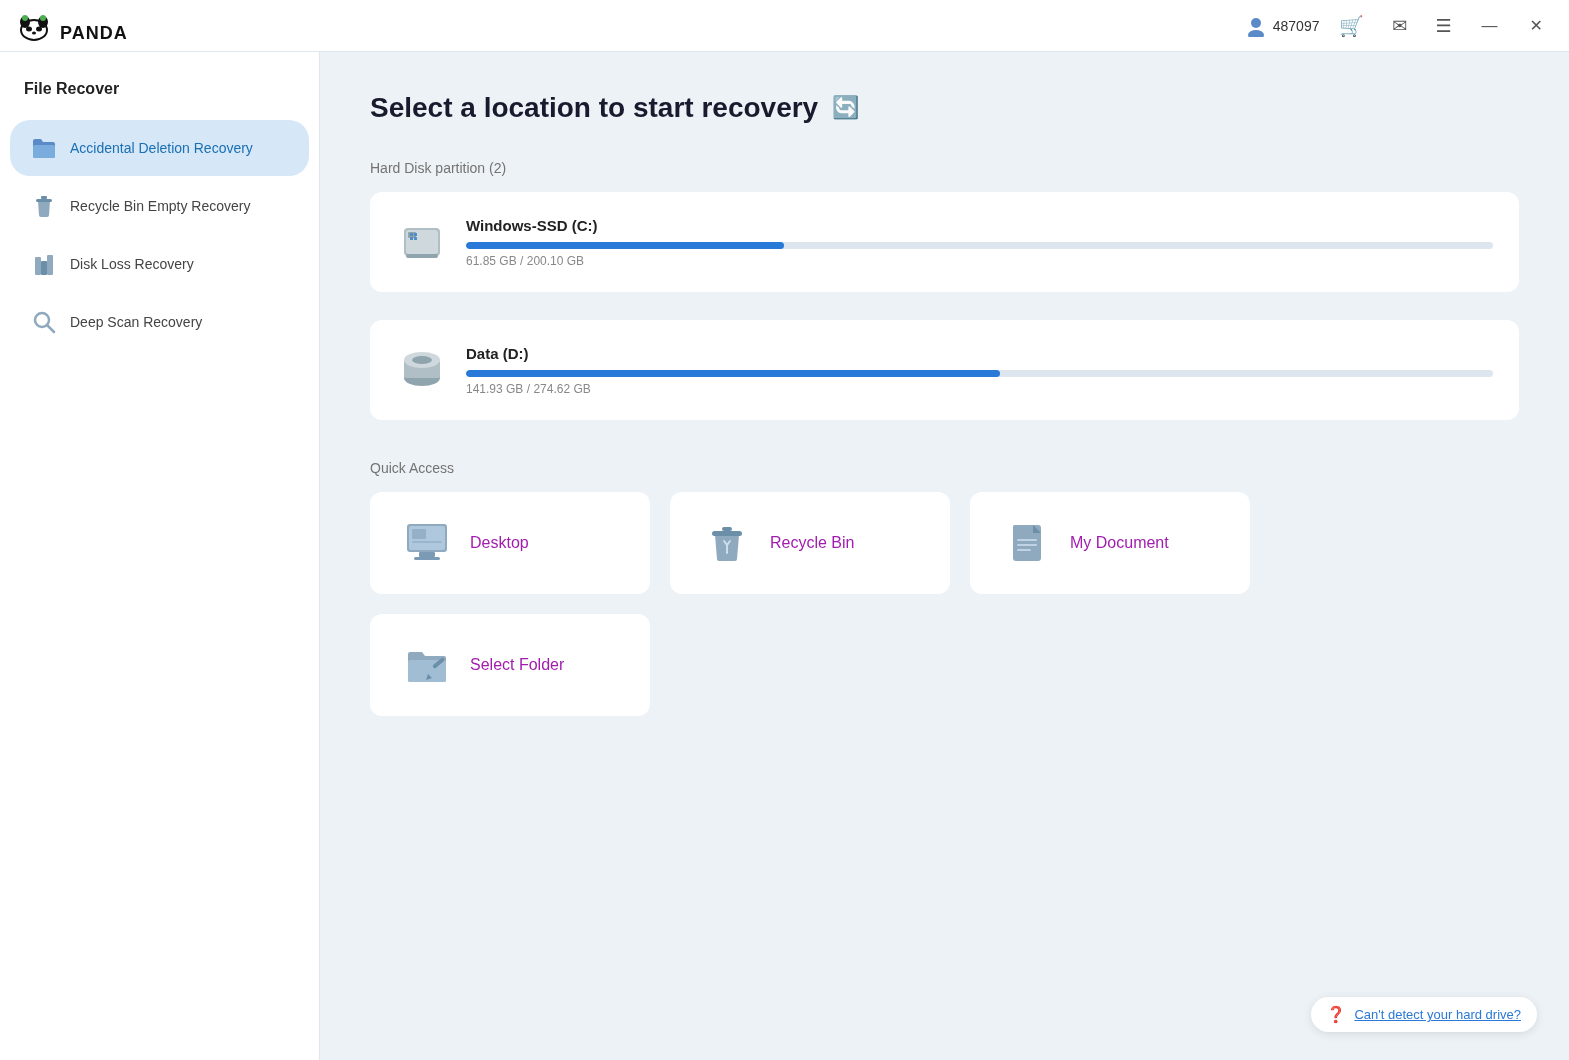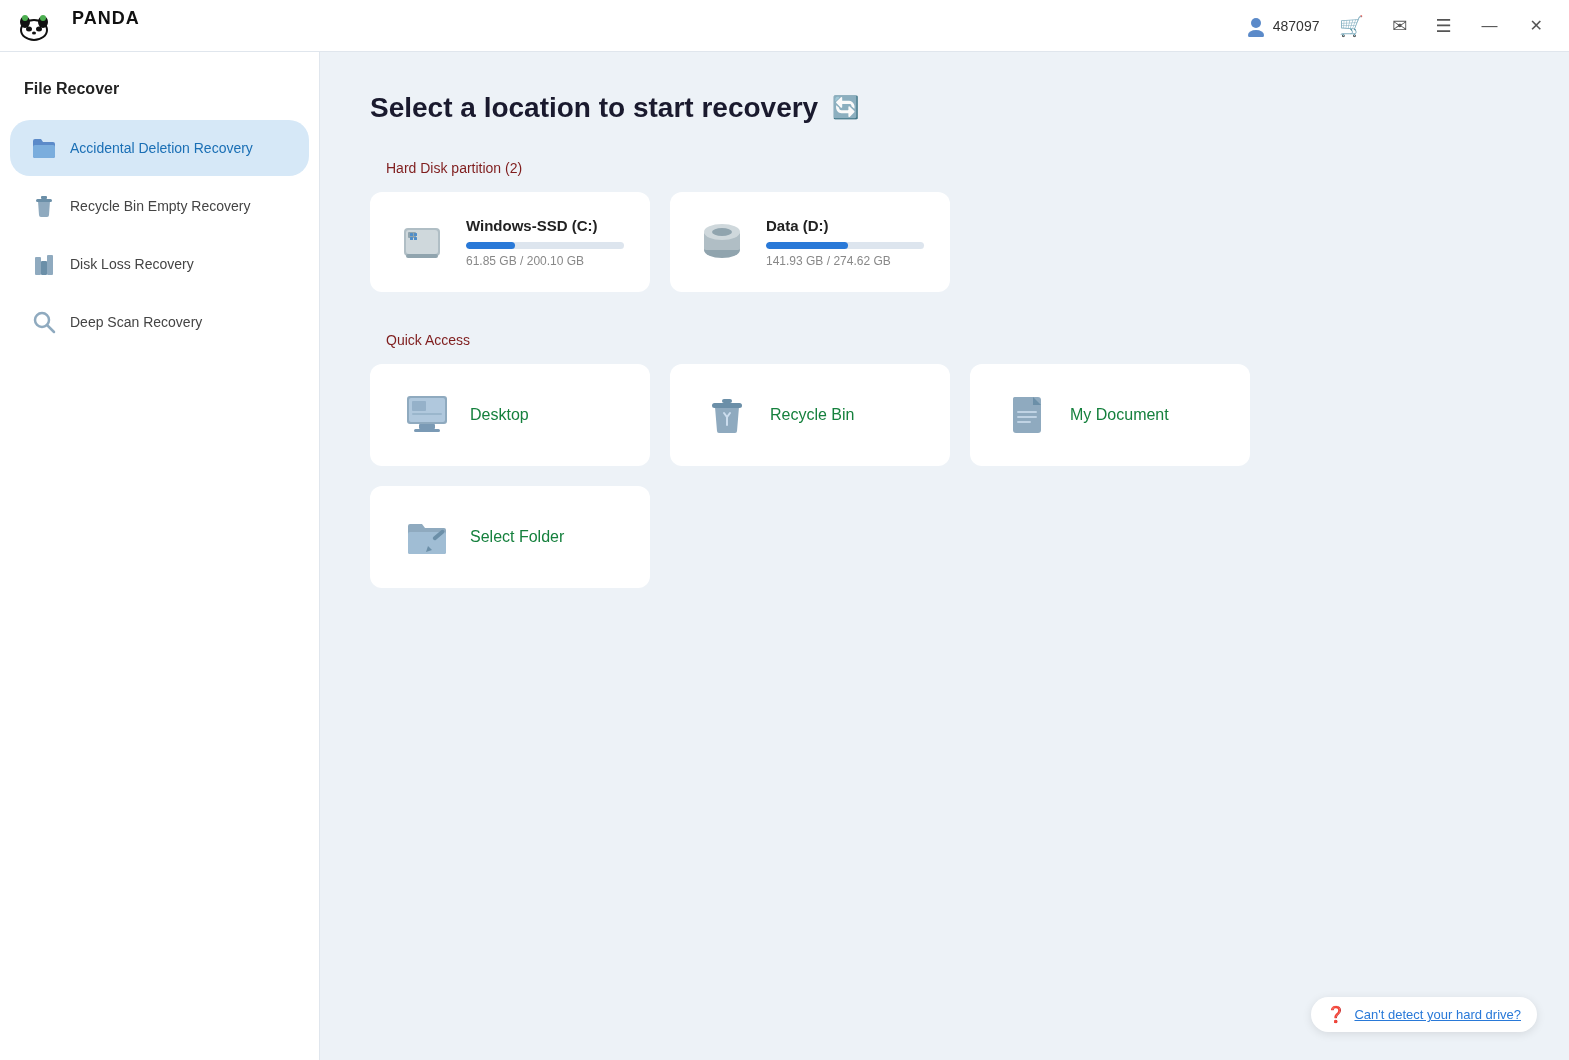--- a/index.html
+++ b/index.html
@@ -18,22 +18,22 @@
       background: #ffffff;
       height: 52px;
       display: flex;
       align-items: center;
       padding: 0 16px;
       border-bottom: 1px solid #e0e6ed;
       flex-shrink: 0;
     }
     .titlebar-logo {
       display: flex;
-      align-items: flex-start;
-      gap: 20px;
+      align-items: flex-end;
+      gap: 8px;
     }
     .logo-icon {
       width: 36px;
       height: 36px;
     }
     .titlebar-right {
       margin-left: auto;
       display: flex;
       align-items: center;
       gap: 12px;
@@ -131,31 +131,31 @@
     }
     .refresh-icon {
       font-size: 22px;
       color: #2196f3;
       cursor: pointer;
     }
 
     
     .section-label {
       font-size: 14px;
-      color: #7f1d1d;
+      color: #737373;
       margin-bottom: 16px;
       font-weight: 500;
-      margin-left: 16px;
     }
 
     
     .drives-row {
       display: flex;
-      gap: 20px;
+      gap: 28px;
       margin-bottom: 40px;
+      flex-direction: column;
     }
     .drive-card {
       background: #ffffff;
       border-radius: 12px;
       padding: 22px 24px;
       display: flex;
       align-items: center;
       gap: 18px;
       min-width: 280px;
       cursor: pointer;
@@ -212,21 +212,21 @@
     .qa-icon-wrap {
       width: 50px;
       height: 50px;
       flex-shrink: 0;
       display: flex;
       align-items: center;
       justify-content: center;
     }
     .qa-label {
       font-size: 16px;
-      color: #15803d;
+      color: #a21caf;
       font-weight: 500;
     }
 
     
     .help-link-wrap {
       position: fixed;
       bottom: 28px;
       right: 32px;
       display: flex;
       align-items: center;

